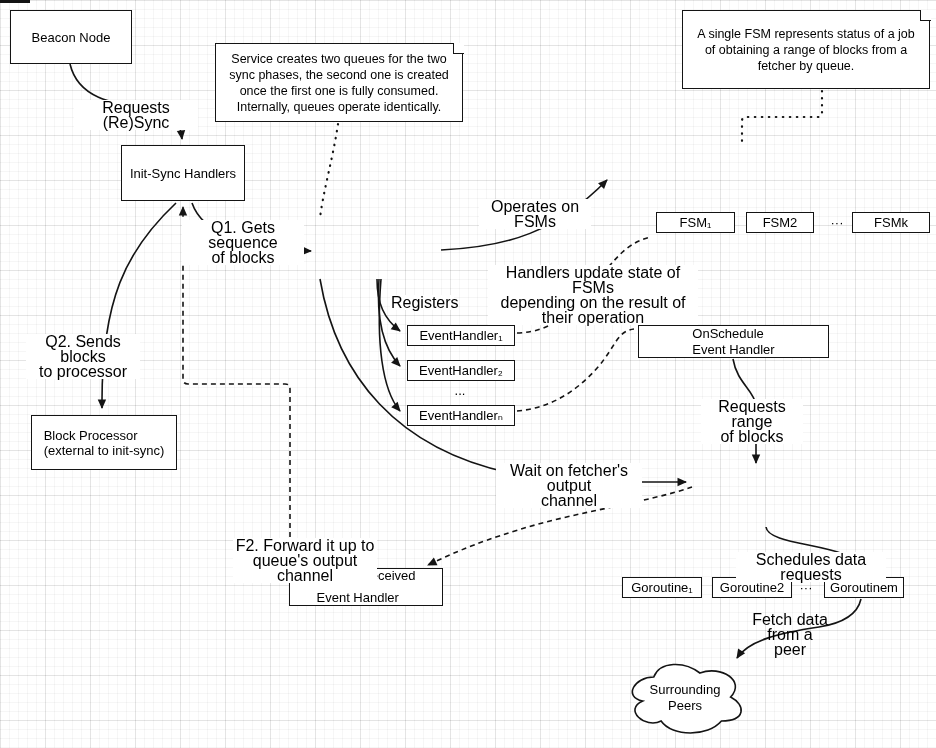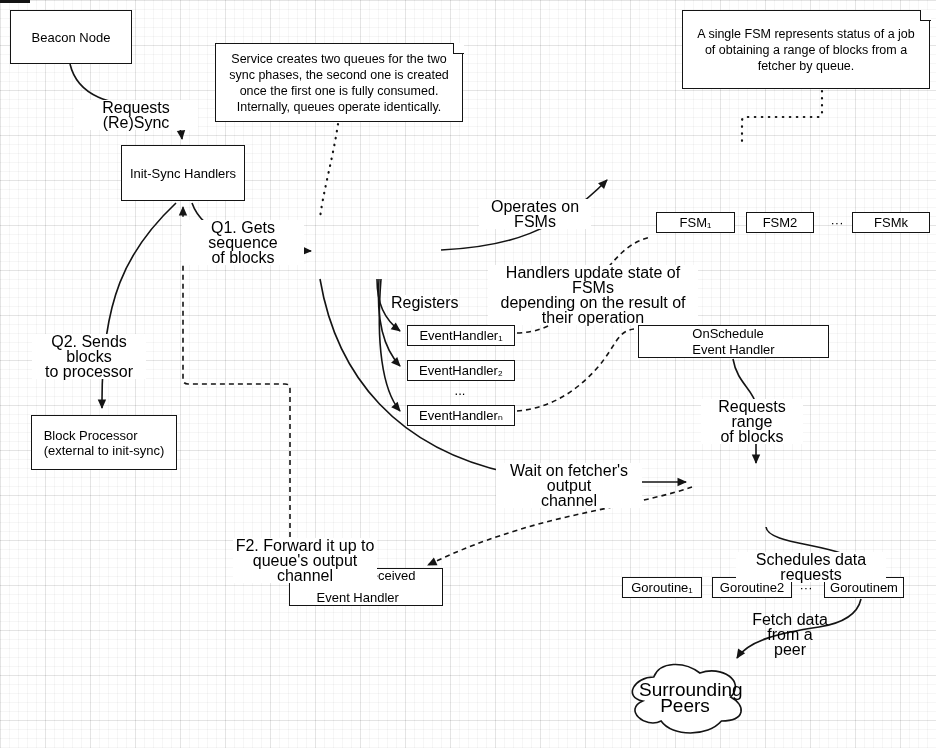--- a/index.html
+++ b/index.html
@@ -31,21 +31,21 @@
     box-sizing:border-box;
   }
   .elabel{
     position:absolute;background:#fff;text-align:center;
     font-size:16px;line-height:15px;white-space:pre-line;padding:0 1px;
   }
   .ellipsis{
     position:absolute;text-align:center;font-size:13px;line-height:13px;background:transparent;
   }
   .cloud-label{
-    position:absolute;text-align:center;font-size:19px;line-height:16px;white-space:pre-line;
+    position:absolute;text-align:center;font-size:13px;line-height:16px;white-space:pre-line;
   }
   svg#wires{position:absolute;left:0;top:0;}
 </style>
 </head>
 <body>
 
 <div id="canvas">
 
   <svg id="wires" width="936" height="748" viewBox="0 0 936 748">
     <defs>
@@ -115,21 +115,21 @@
   <div class="box" style="left:712px;top:577px;width:80px;height:21px;">Goroutine2</div>
   <div class="ellipsis" style="left:795px;top:581px;width:22px;">···</div>
   <div class="box" style="left:824px;top:577px;width:80px;height:21px;">Goroutinem</div>
 
   <div class="cloud-label" style="left:639px;top:682px;width:92px;">Surrounding
 Peers</div>
 
   <div class="elabel" style="left:74px;top:100px;width:122px;">Requests (Re)Sync</div>
   <div class="elabel" style="left:182px;top:220px;width:120px;">Q1. Gets sequence
 of blocks</div>
-  <div class="elabel" style="left:32px;top:334px;width:112px;">Q2. Sends blocks
+  <div class="elabel" style="left:26px;top:334px;width:112px;">Q2. Sends blocks
 to processor</div>
   <div class="elabel" style="left:479px;top:199px;width:110px;">Operates on FSMs</div>
   <div class="elabel" style="left:379px;top:295px;width:62px;margin-left:11px;">Registers</div>
   <div class="elabel" style="left:488px;top:265px;width:208px;">Handlers update state of FSMs
 depending on the result of their operation</div>
   <div class="elabel" style="left:701px;top:399px;width:100px;">Requests range
 of blocks</div>
   <div class="elabel" style="left:496px;top:463px;width:144px;">Wait on fetcher's output
 channel</div>
   <div class="elabel" style="left:233px;top:538px;width:142px;">F2. Forward it up to

